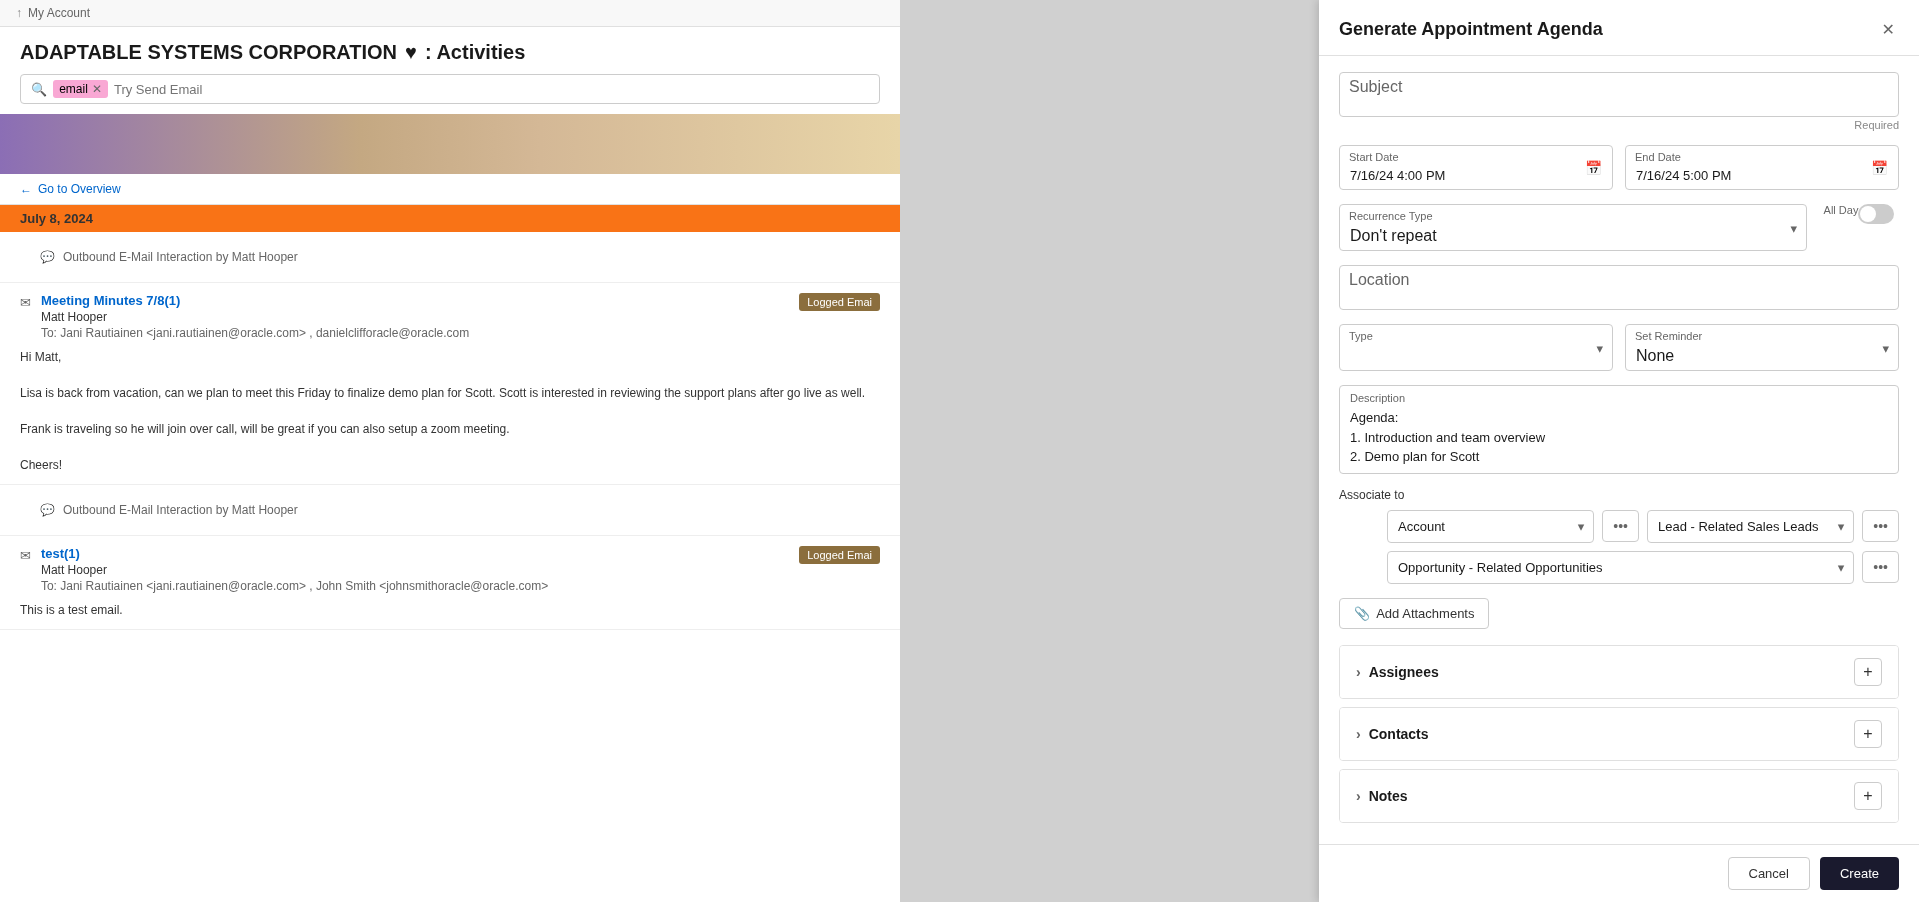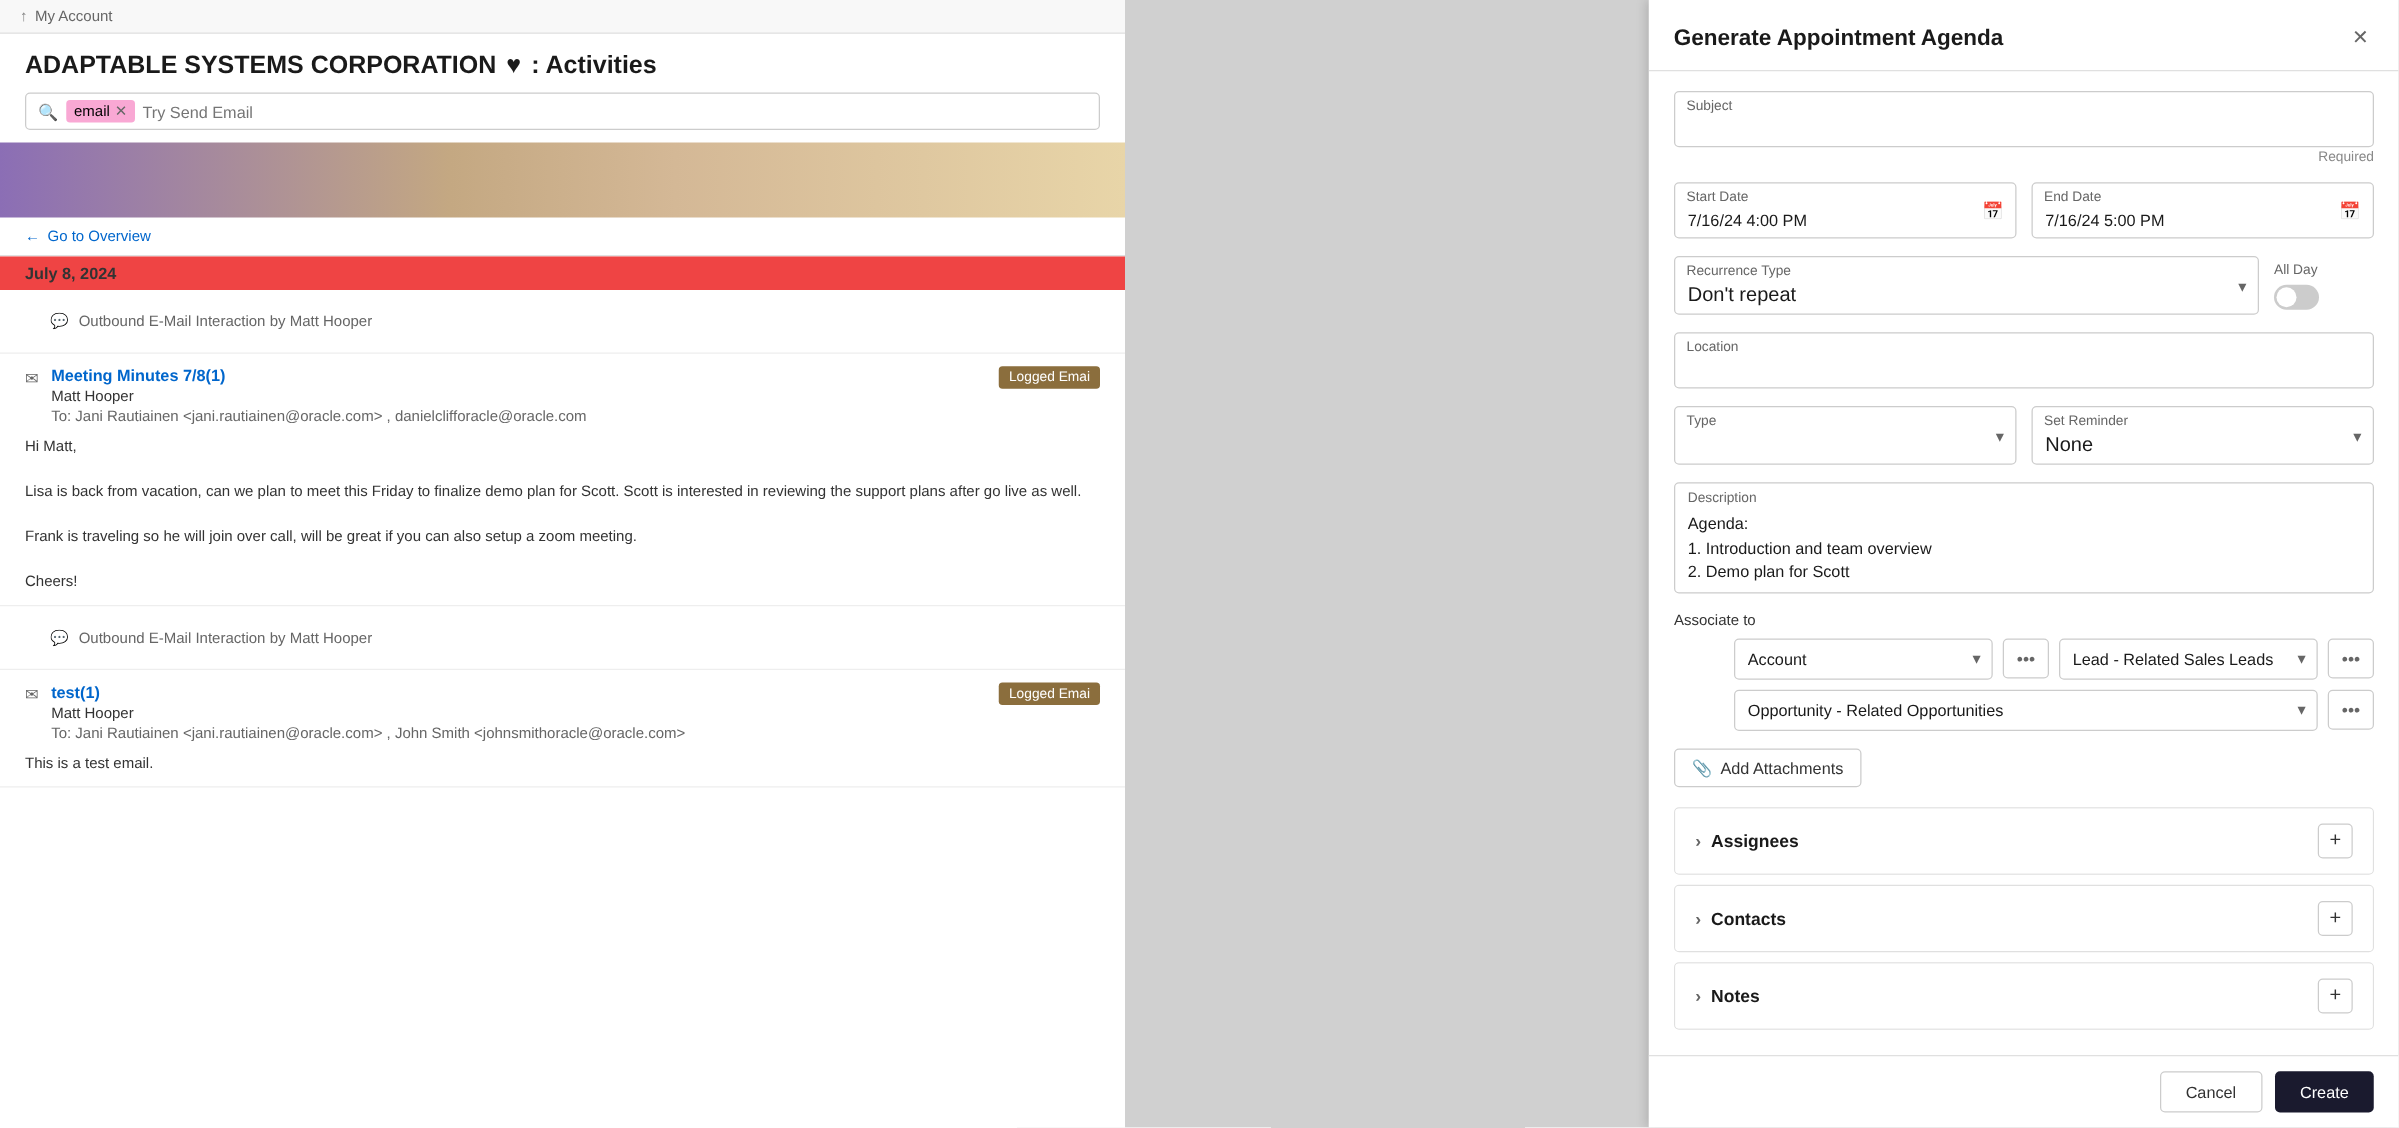--- a/index.html
+++ b/index.html
@@ -87,21 +87,21 @@
       border-bottom: 1px solid #e0e0e0;
     }
 
     .activities-list {
       flex: 1;
       overflow-y: auto;
       padding: 0;
     }
 
     .date-header {
-      background: #ef4444;
+      background: #f97316;
       padding: 6px 20px;
       font-size: 13px;
       font-weight: 600;
       color: #333;
     }
 
     .activity-item {
       border-bottom: 1px solid #eee;
       padding: 10px 20px;
     }
@@ -226,21 +226,21 @@
     .subject-field {
       margin-bottom: 14px;
     }
     .subject-field .floating-label {
       position: relative;
     }
     .subject-field .floating-label label {
       position: absolute;
       top: 6px;
       left: 10px;
-      font-size: 11px;
+      font-size: 16px;
       color: #666;
       z-index: 1;
     }
     .subject-field .floating-label input {
       width: 100%;
       border: 1px solid #ccc;
       border-radius: 4px;
       padding: 22px 10px 6px;
       font-size: 13px;
       outline: none;
@@ -295,21 +295,21 @@
       position: absolute;
       right: 10px;
       top: 50%;
       transform: translateY(-50%);
       color: #666;
       pointer-events: none;
     }
 
     .allday-field {
       display: flex;
-      flex-direction: column;
+      flex-direction: row;
       align-items: flex-start;
       justify-content: center;
       min-width: 80px;
     }
     .allday-field .allday-label {
       font-size: 11px;
       color: #666;
       margin-bottom: 6px;
     }
     .toggle {

